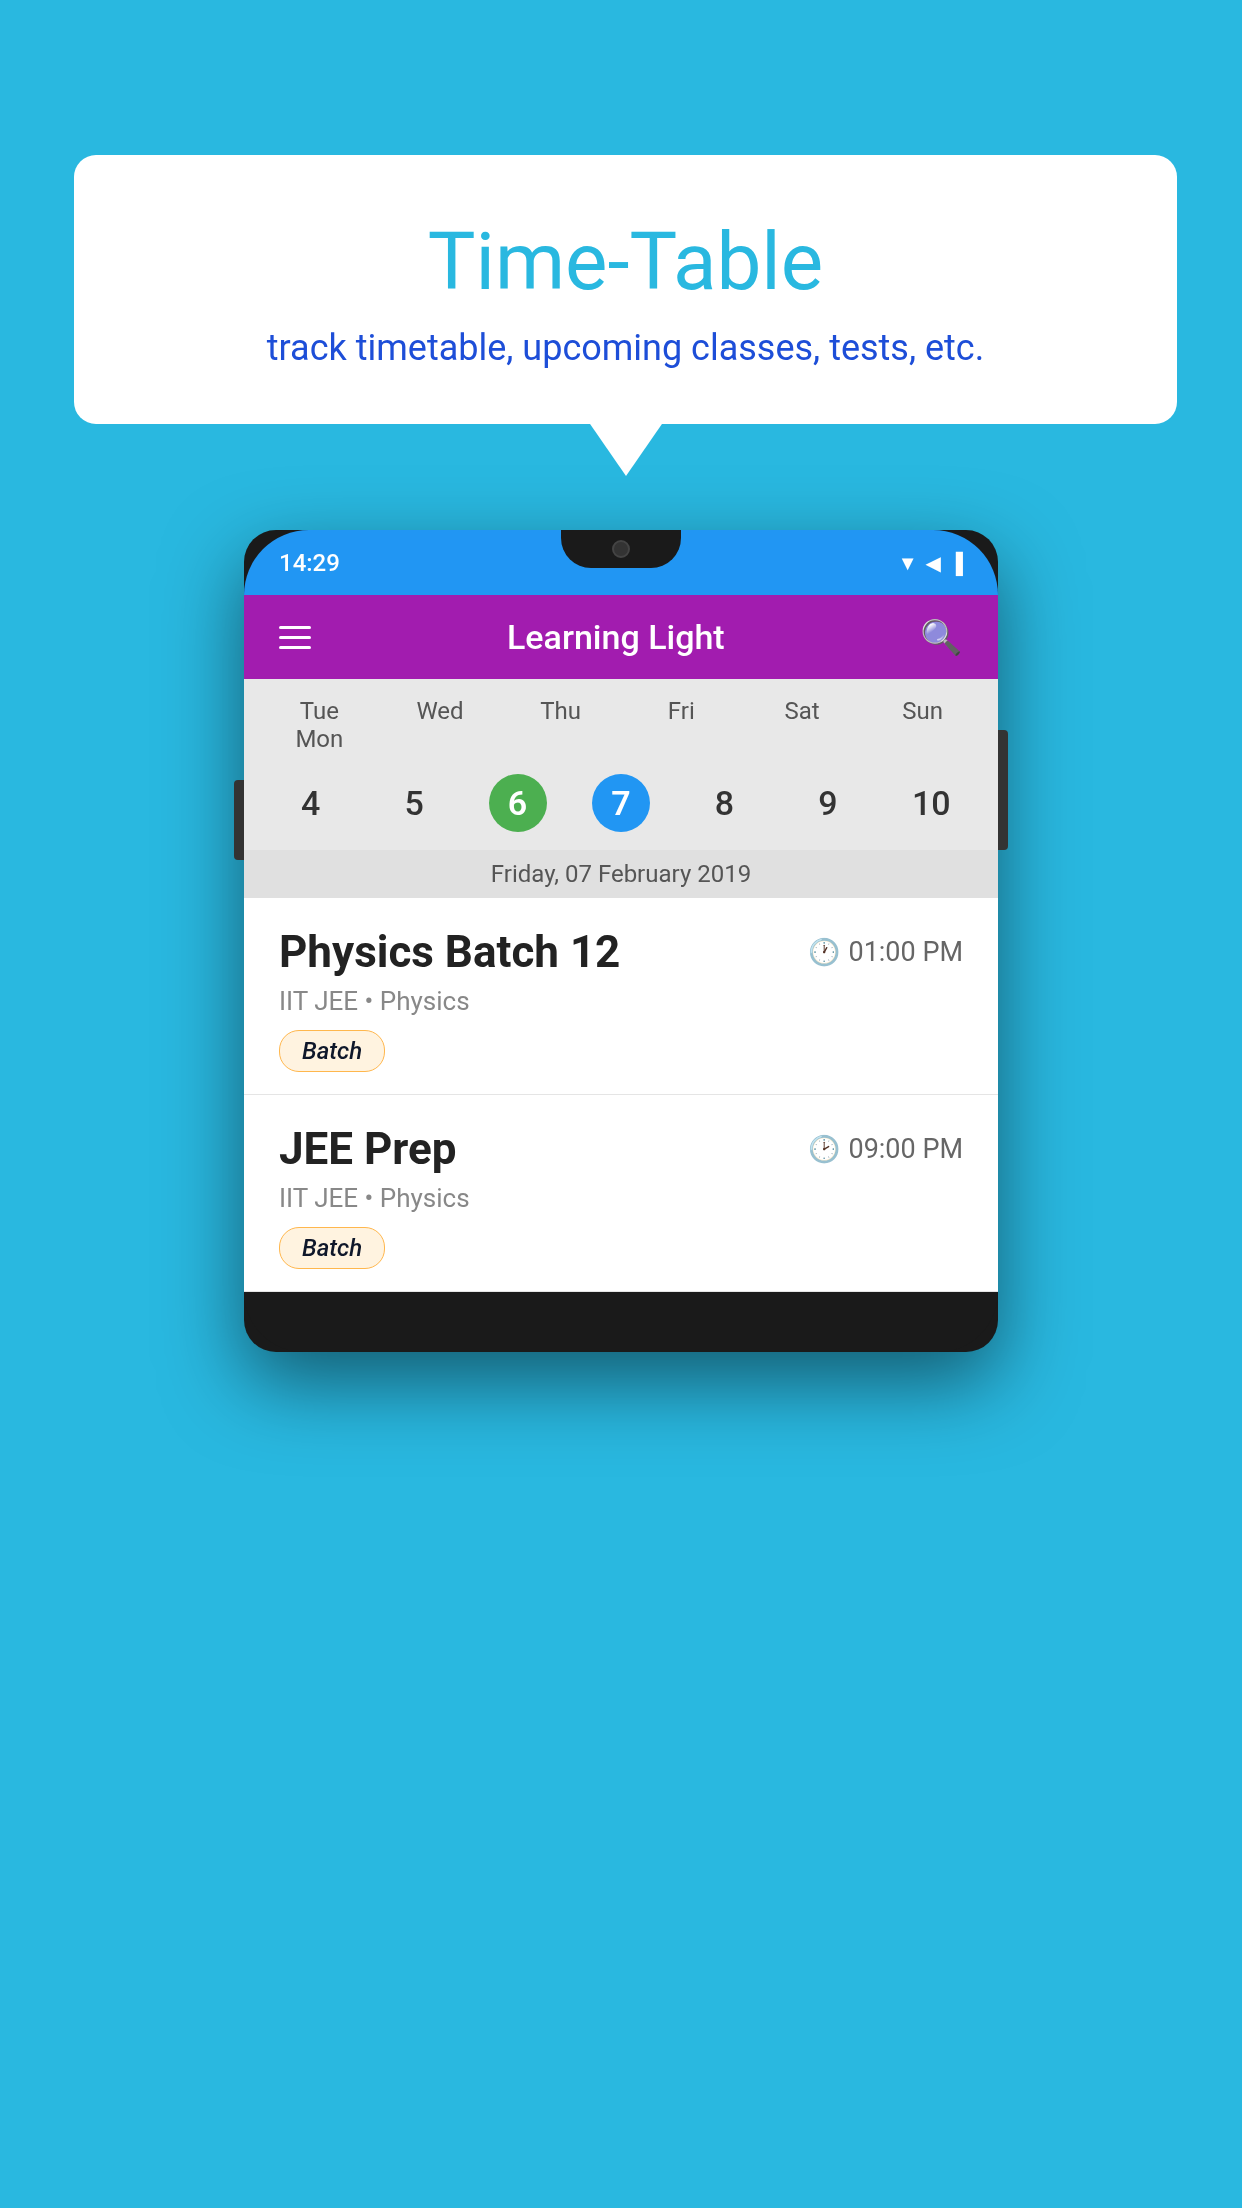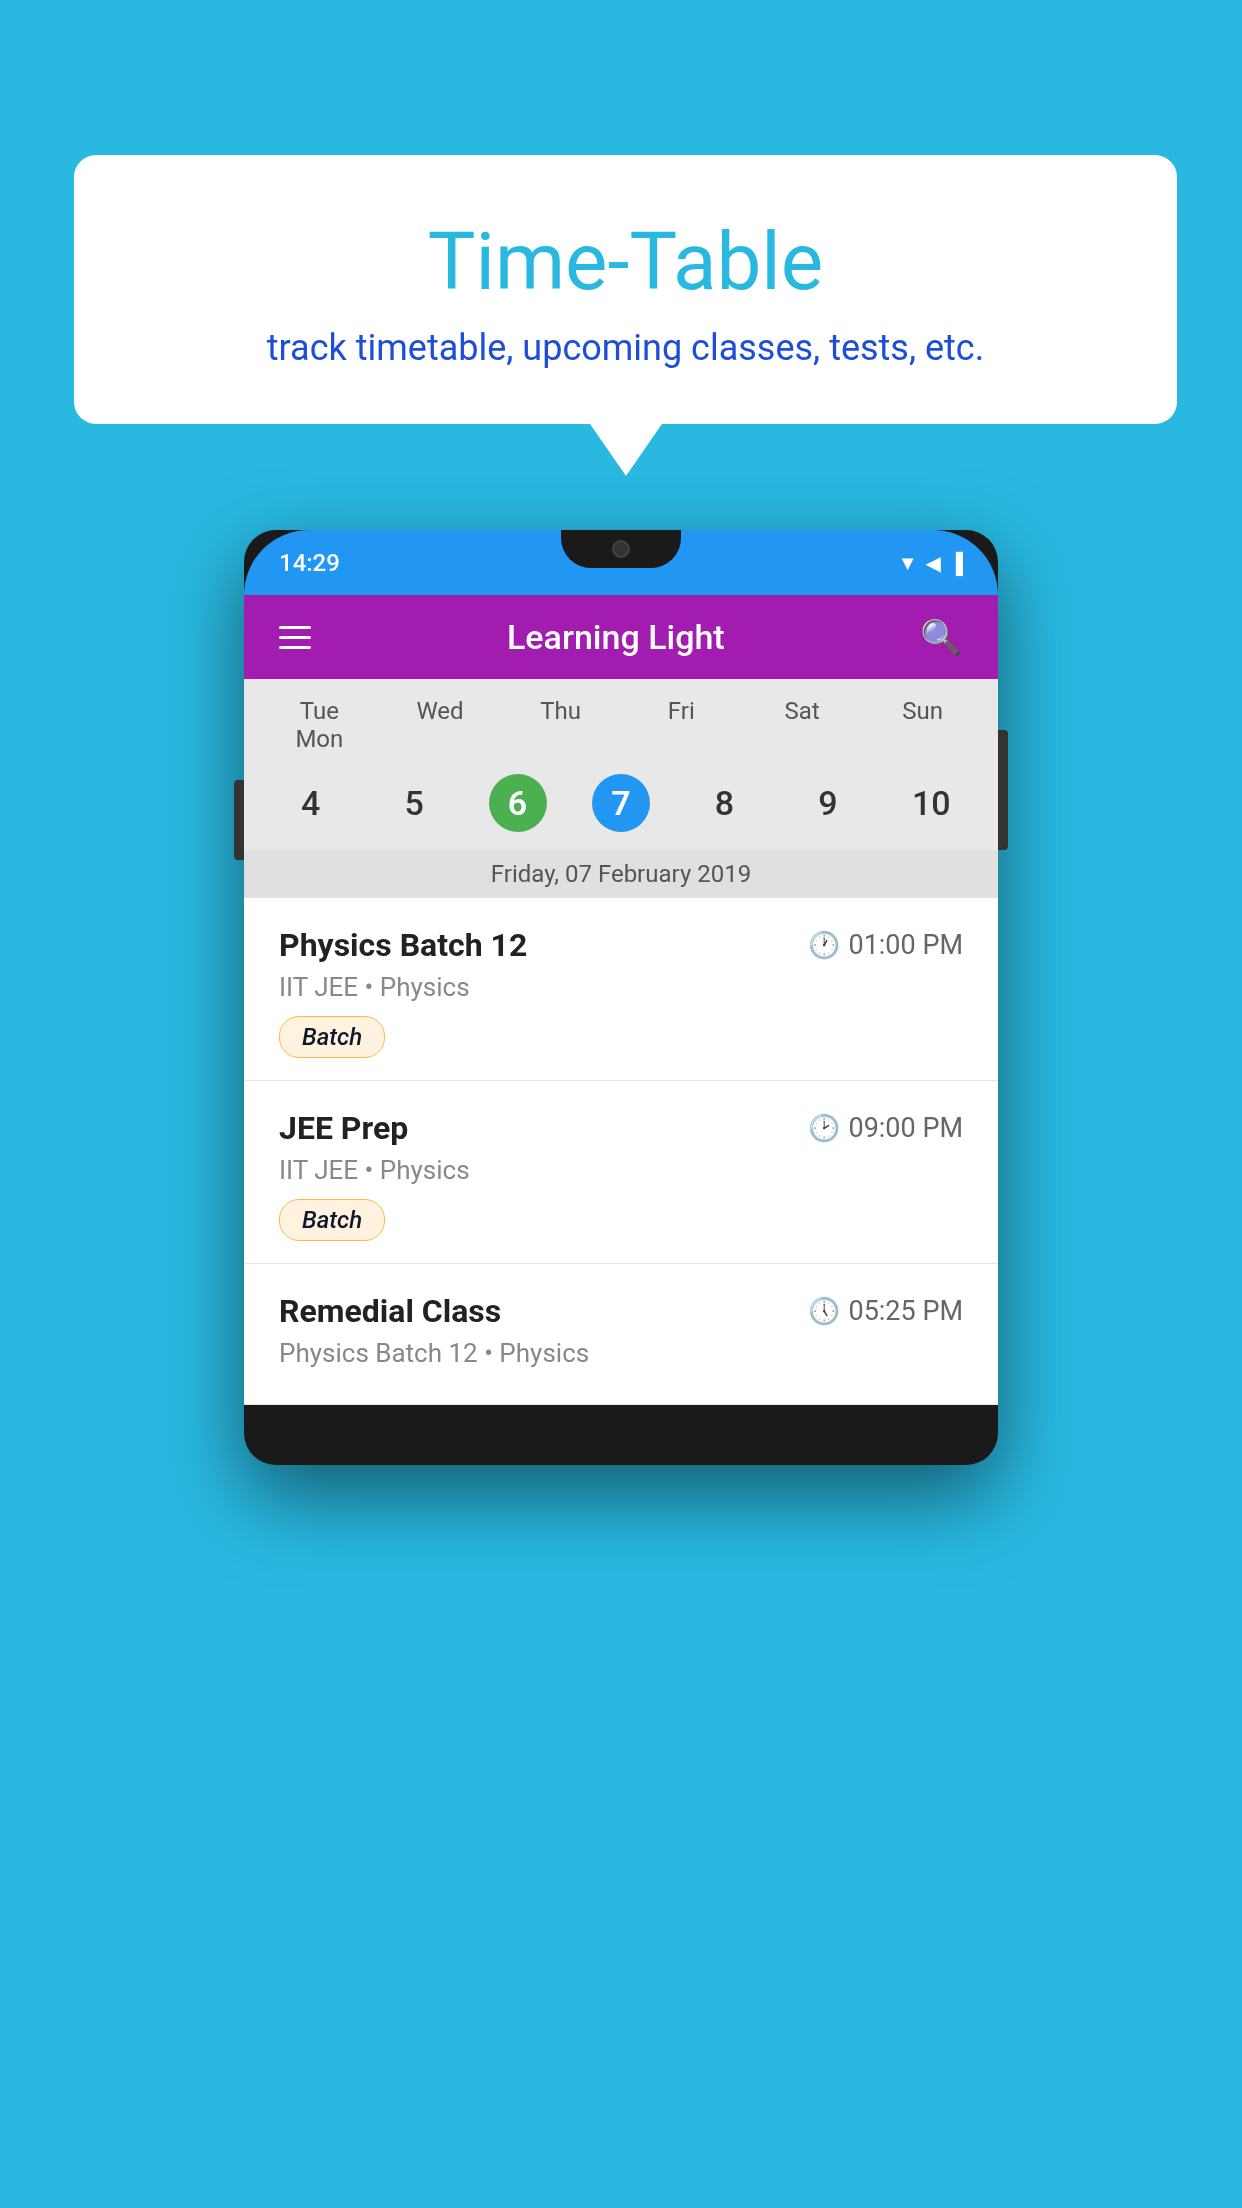--- a/index.html
+++ b/index.html
@@ -244,21 +244,21 @@
     }
 
     .schedule-item-header {
       display: flex;
       justify-content: space-between;
       align-items: center;
       margin-bottom: 8px;
     }
 
     .schedule-item-title {
-      font-size: 32px;
+      font-size: 44px;
       font-weight: 700;
       color: #222;
     }
 
     .schedule-item-time {
       display: flex;
       align-items: center;
       gap: 8px;
       color: #666;
       font-size: 27px;
@@ -409,30 +409,20 @@
             <span class="schedule-item-title">JEE Prep</span>
             <span class="schedule-item-time">
               <span class="clock-icon">🕑</span>
               <span>09:00 PM</span>
             </span>
           </div>
           <div class="schedule-item-meta">IIT JEE • Physics</div>
           <span class="batch-tag">Batch</span>
         </div>
 
-        <div class="schedule-item">
-          <div class="schedule-item-header">
-            <span class="schedule-item-title">Remedial Class</span>
-            <span class="schedule-item-time">
-              <span class="clock-icon">🕔</span>
-              <span>05:25 PM</span>
-            </span>
-          </div>
-          <div class="schedule-item-meta">Physics Batch 12 • Physics</div>
-        </div>
 
       </div>
     </div>
 
     <div class="phone-bottom"></div>
 
   </div>
 </div>
 
 </body></html>

